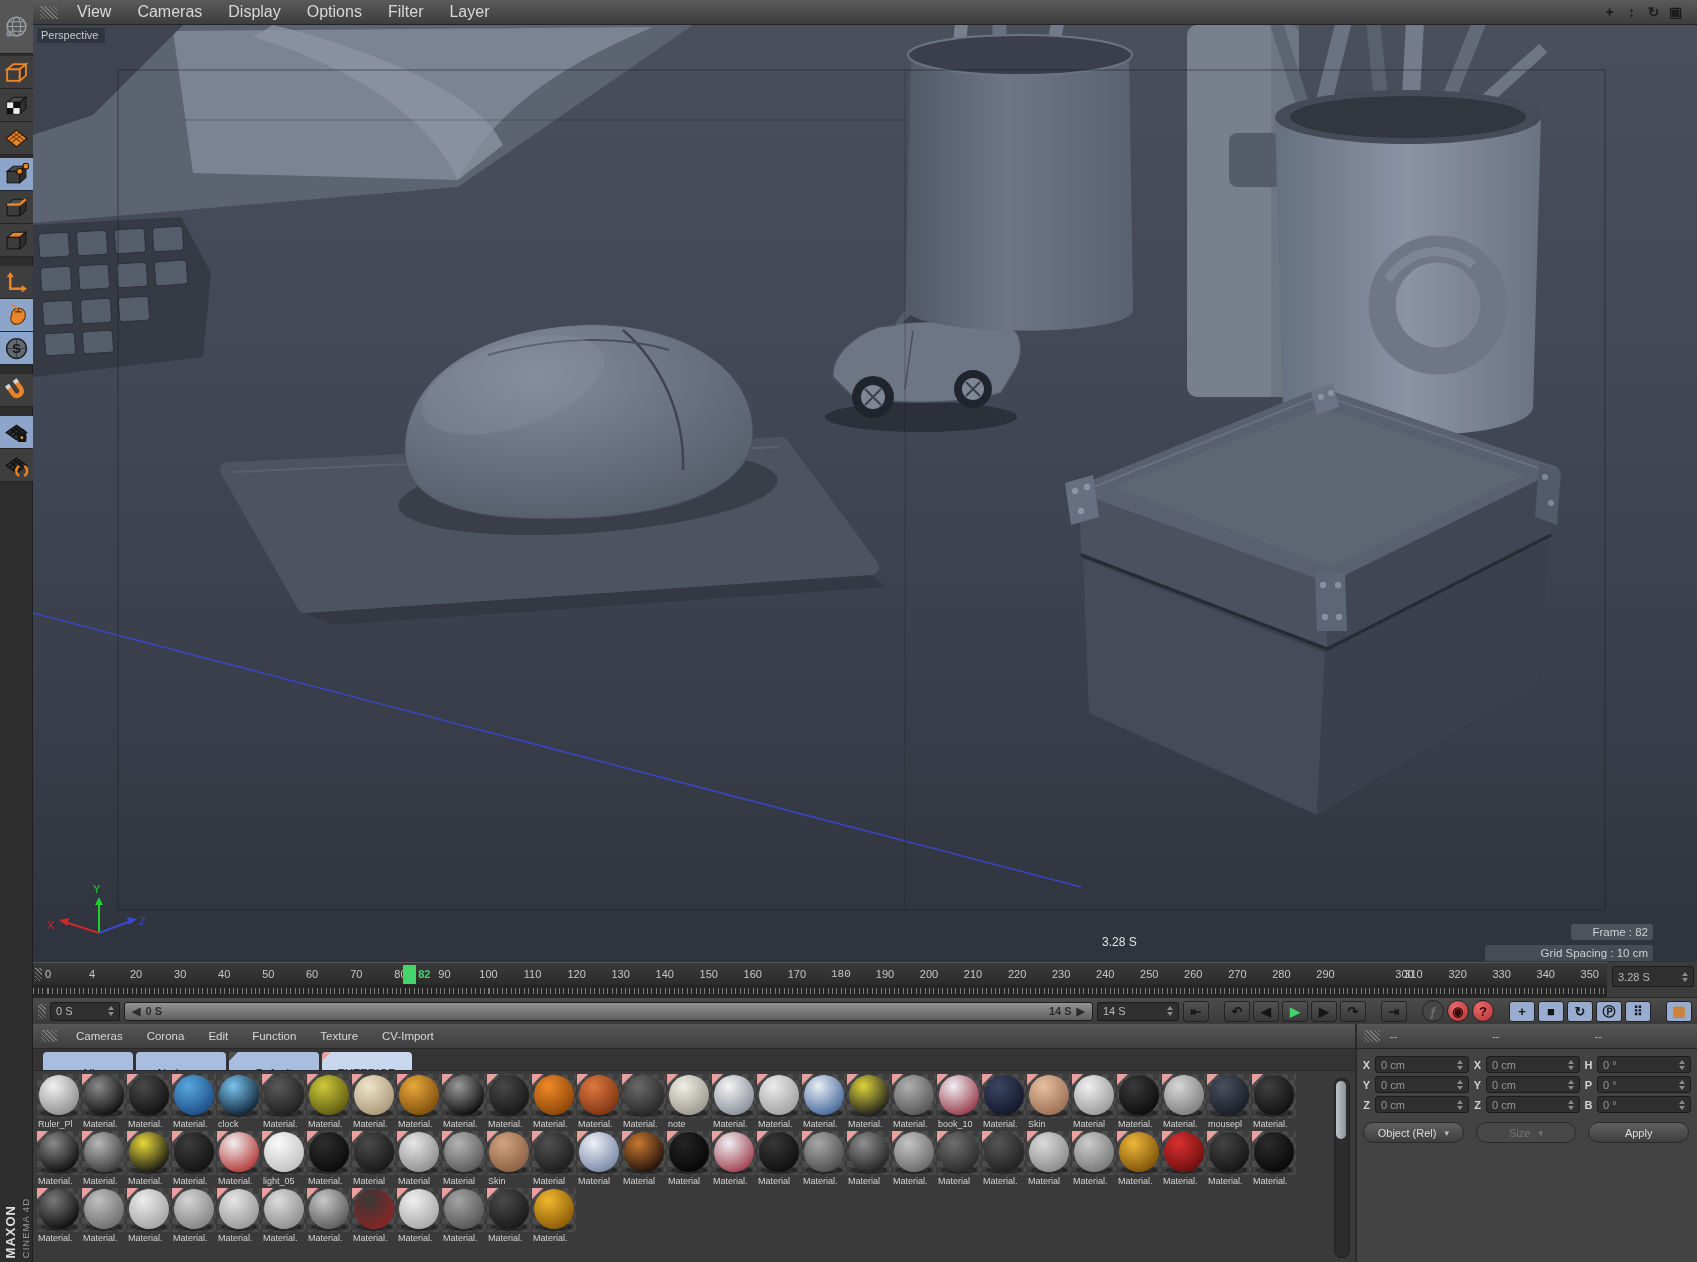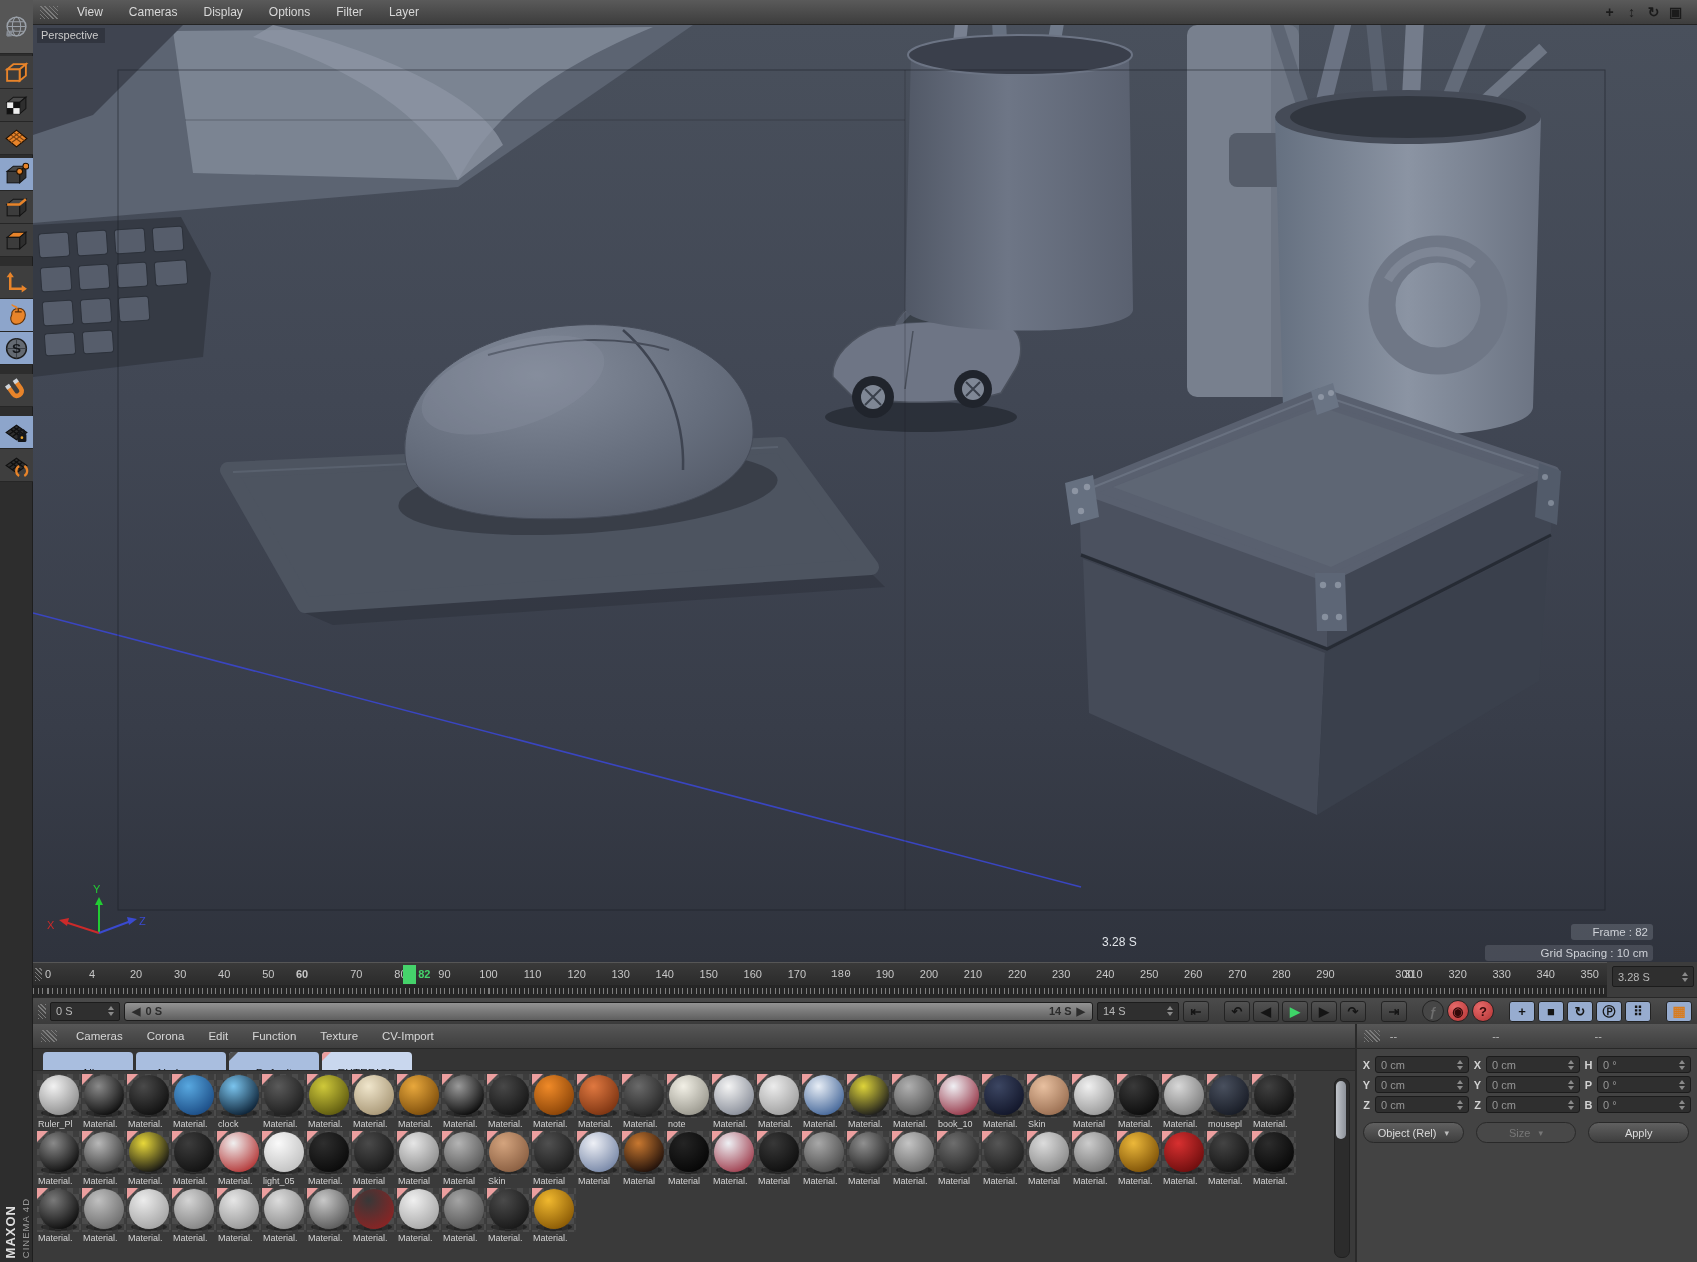--- a/index.html
+++ b/index.html
@@ -6,21 +6,21 @@
   #app{position:relative;width:1697px;height:1262px;background:#3f3f3f;
        font-family:"Liberation Sans",sans-serif;overflow:hidden;color:#ccc;
        -webkit-user-select:none;user-select:none;}
   .grip{background-image:repeating-linear-gradient(45deg,#7a7a7a 0 1px,rgba(0,0,0,0) 1px 3px);}
 
   
   .menubar{position:absolute;left:33px;top:0;width:1664px;height:25px;
     background:linear-gradient(#5a5a5a,#3d3d3d);border-bottom:1px solid #242424;
     display:flex;align-items:center;box-sizing:border-box;}
   .menubar .grip{width:18px;height:13px;margin:0 6px 0 7px;}
-  .menu-item{padding:0 13px;font-size:12px;color:#d8d8d8;line-height:24px;}
+  .menu-item{padding:0 13px;font-size:16px;color:#d8d8d8;line-height:24px;}
   .mb-icons{margin-left:auto;display:flex;gap:3px;padding-right:12px;}
   .mb-icon{width:19px;text-align:center;font-size:14px;line-height:24px;color:#1b1b1b;font-weight:bold;}
 
   
   .toolbar{position:absolute;left:0;top:0;width:33px;height:1262px;background:#2d2d2d;
     border-right:1px solid #1e1e1e;box-sizing:border-box;}
   .tool{width:33px;height:33px;display:flex;align-items:center;justify-content:center;
     background:#3e3e3e;border-bottom:1px solid #262626;box-sizing:border-box;}
   .tool.active{background:#8da5cb;}
   .tool.globe{height:54px;background:#565656;}
@@ -438,21 +438,21 @@
   </div>
 
   <div class="ruler" id="ruler">
     <span class="grip"></span>
   <span class="tick" style="left: 15px;">0</span>
       <span class="tick" style="left: 59.05px;">4</span>
       <span class="tick" style="left: 103.1px;">20</span>
       <span class="tick" style="left: 147.15px;">30</span>
       <span class="tick" style="left: 191.2px;">40</span>
       <span class="tick" style="left: 235.25px;">50</span>
-      <span class="tick" style="left: 269px; font-weight: bold;">60</span>
+      <span class="tick" style="left: 279px;">60</span>
       <span class="tick" style="left: 323.35px;">70</span>
       <span class="tick" style="left: 367.4px;">80</span>
       <span class="tick" style="left: 411.45px;">90</span>
       <span class="tick" style="left: 455.5px;">100</span>
       <span class="tick" style="left: 499.55px;">110</span>
       <span class="tick" style="left: 543.6px;">120</span>
       <span class="tick" style="left: 587.65px;">130</span>
       <span class="tick" style="left: 631.7px;">140</span>
       <span class="tick" style="left: 675.75px;">150</span>
       <span class="tick" style="left: 719.8px;">160</span>

